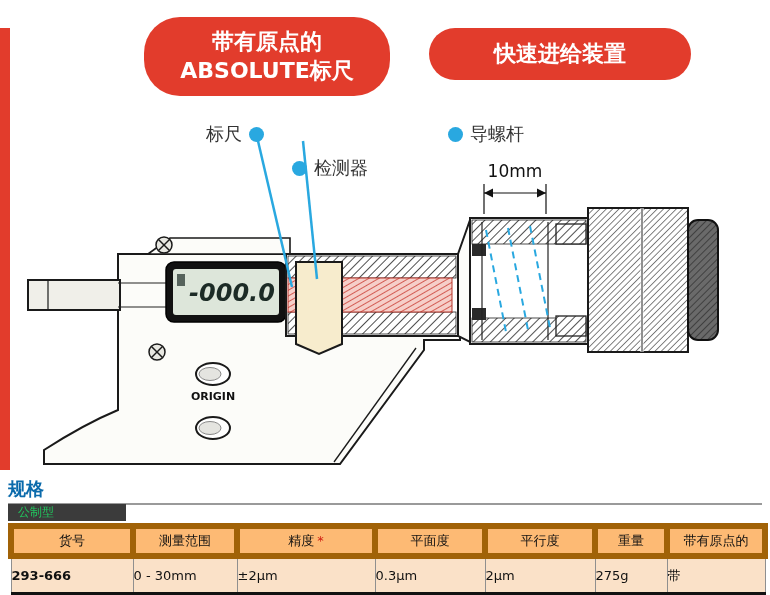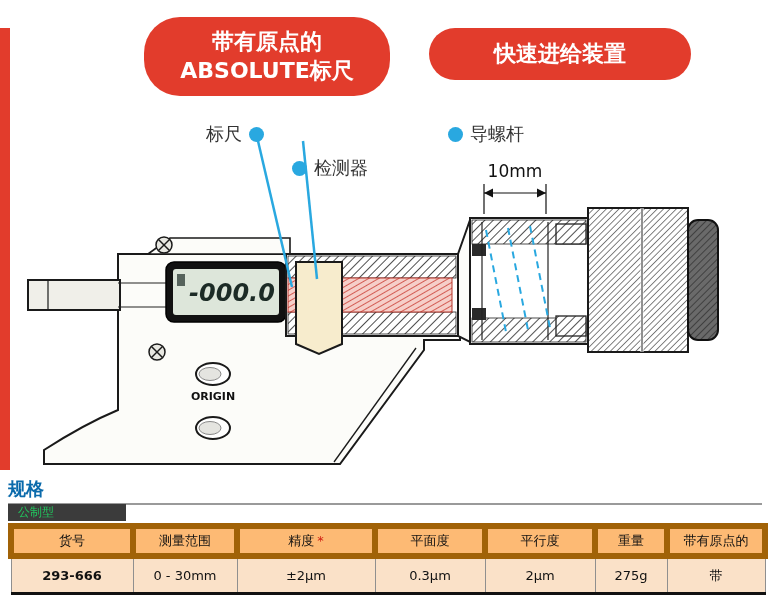--- a/index.html
+++ b/index.html
@@ -46,21 +46,21 @@
   .table-wrap{position:absolute;left:8px;top:523px;}
   .spec-table{
     border-collapse:collapse;table-layout:fixed;width:754px;font-size:13px;color:#111;
     border-top:1px solid #666;
   }
   .spec-table th{
     background:#fdba74;font-weight:normal;height:24px;text-align:center;
     border:6px solid #a16207;padding:0;
   }
   .spec-table td{
-    background:#fae1c8;height:33px;text-align:center;
+    background:#fae1c8;height:33px;
     border:1px solid #8f8f8f;border-bottom:3px solid #111;padding:0;
   }
   .spec-table .bold{font-weight:bold;}
   .mark{color:#d01f12;margin-left:3px;}
 </style>
 </head>
 <body>
 
 <div class="page">
 

